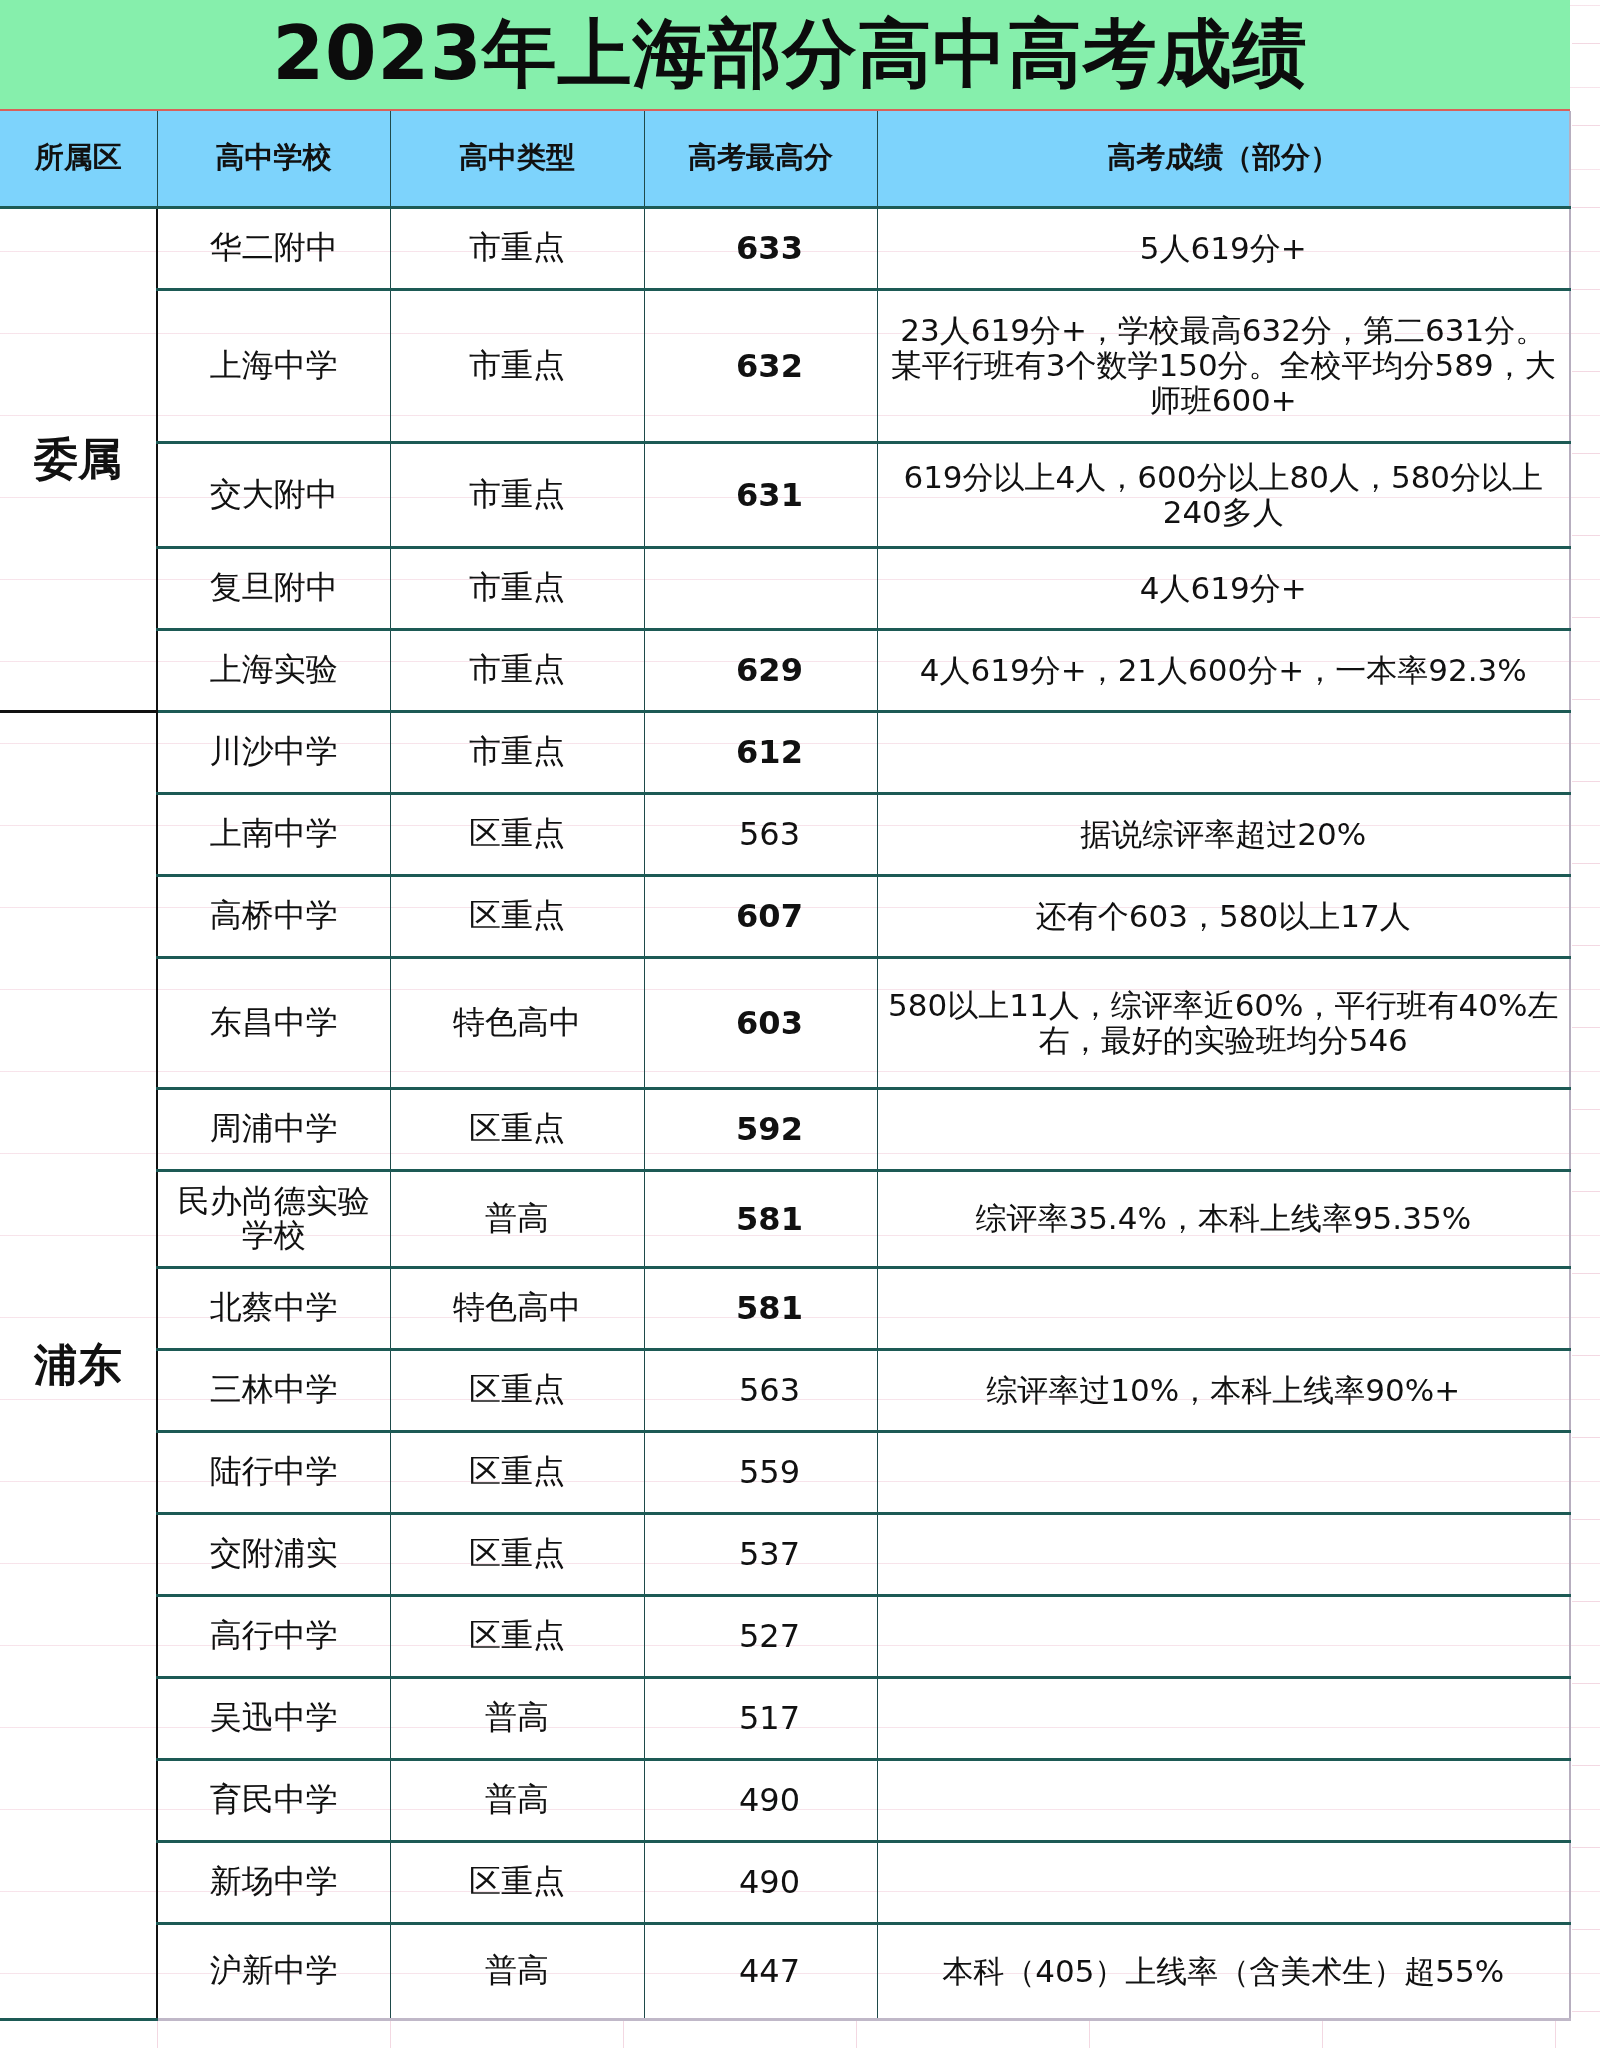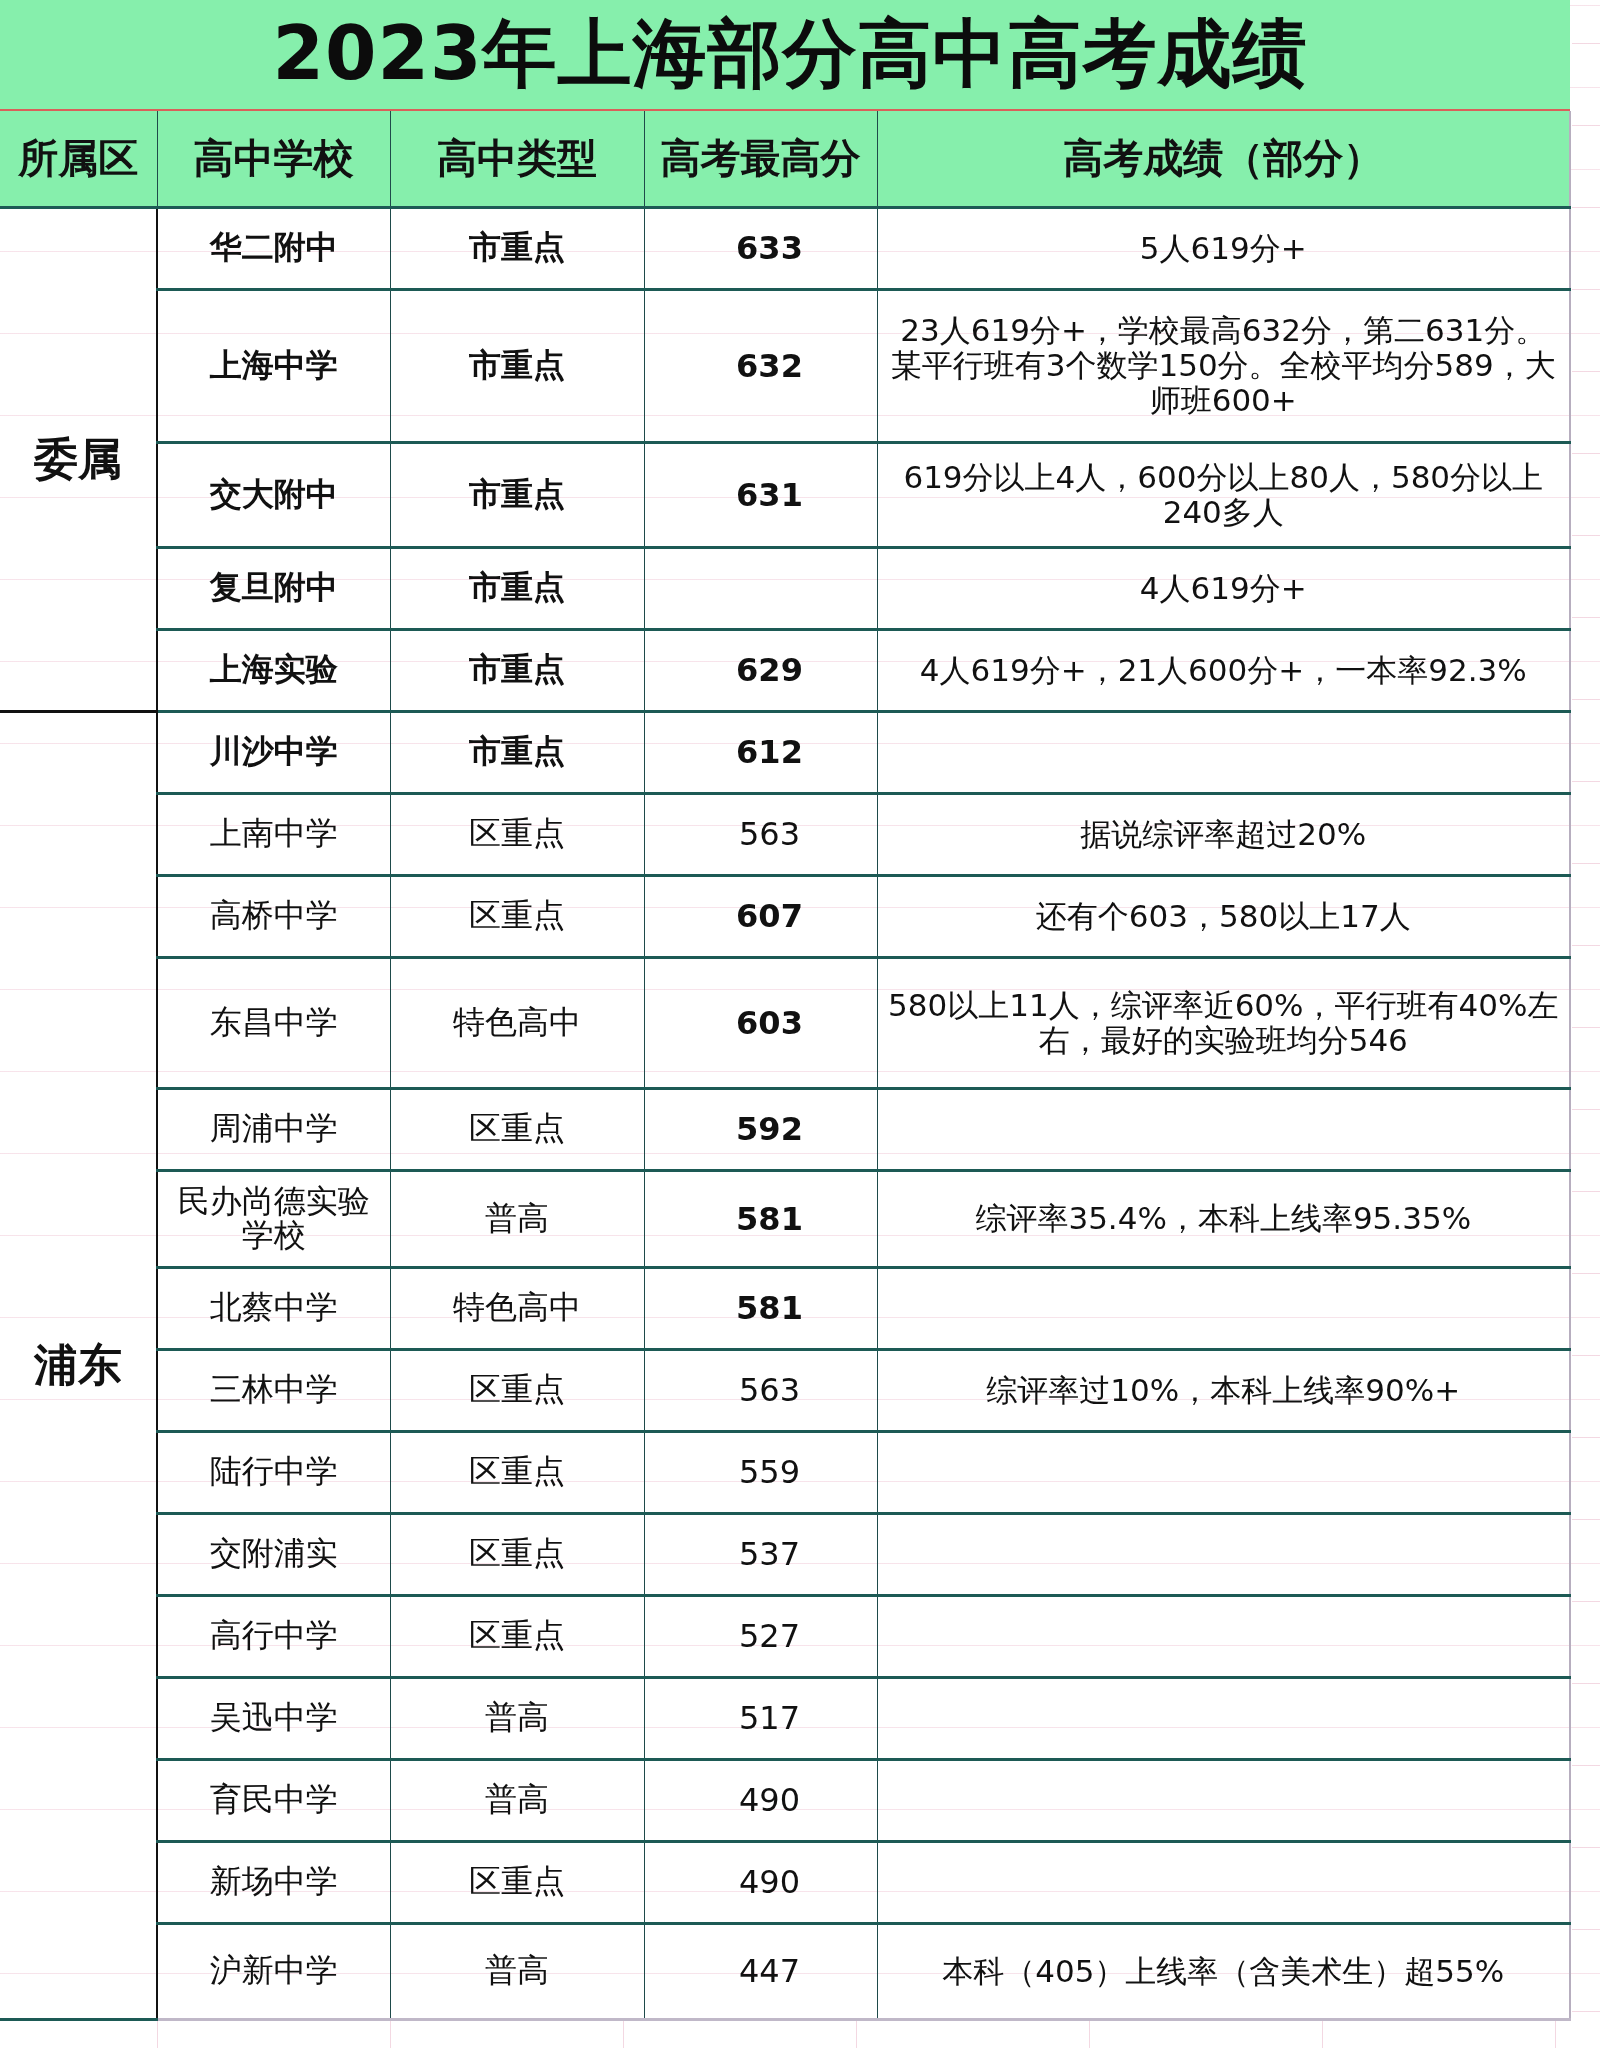--- a/index.html
+++ b/index.html
@@ -38,36 +38,36 @@
   }
   col.c1 { width: 157px; } col.c2 { width: 233px; } col.c3 { width: 254px; }
   col.c4 { width: 233px; } col.c5 { width: 693px; }
   th, td {
     border-left: 1px solid #1e4a4a; border-right: 1px solid #1e4a4a;
     text-align: center; vertical-align: middle; padding: 0 6px;
     color: #111; box-sizing: border-box;
   }
   td { border-bottom: 3px solid #1d5a55; }
   th {
-    background: #86efac; height: 96px; font-size: 40px; font-weight: bold;
+    background: #7dd3fc; height: 96px; font-size: 29px; font-weight: bold;
     border-bottom: 3px solid #1d5a55;
     text-align: center;
   }
   th.first { border-left: none; }
   td.district {
     font-size: 44px; font-weight: bold; border-left: none;
     border-bottom: 3px solid #111; border-right: 2px solid #111;
   }
   td.district.last { border-bottom: 3px solid #1d5a55; }
   th:last-child, td:last-child { border-right: 2px solid #b7aebf; }
   td.name, td.type { font-size: 32px; }
   td.score { font-size: 32px; padding-left: 24px; }
   td.note { font-size: 31px; line-height: 1.12; padding: 0 8px; }
   td.note.left { text-align: center; }
-  tr.bold td.name, tr.bold td.type { font-weight: bold; }
+  tr.bold td.name, tr.bold td.type { font-weight: normal; }
   td.score.b { font-weight: bold; }
 </style>
 </head>
 <body>
 
 <div class="grid-right"></div>
 <div class="grid-bottom"></div>
 
 <div class="title-bar">
   <span>2023年上海部分高中高考成绩</span>

